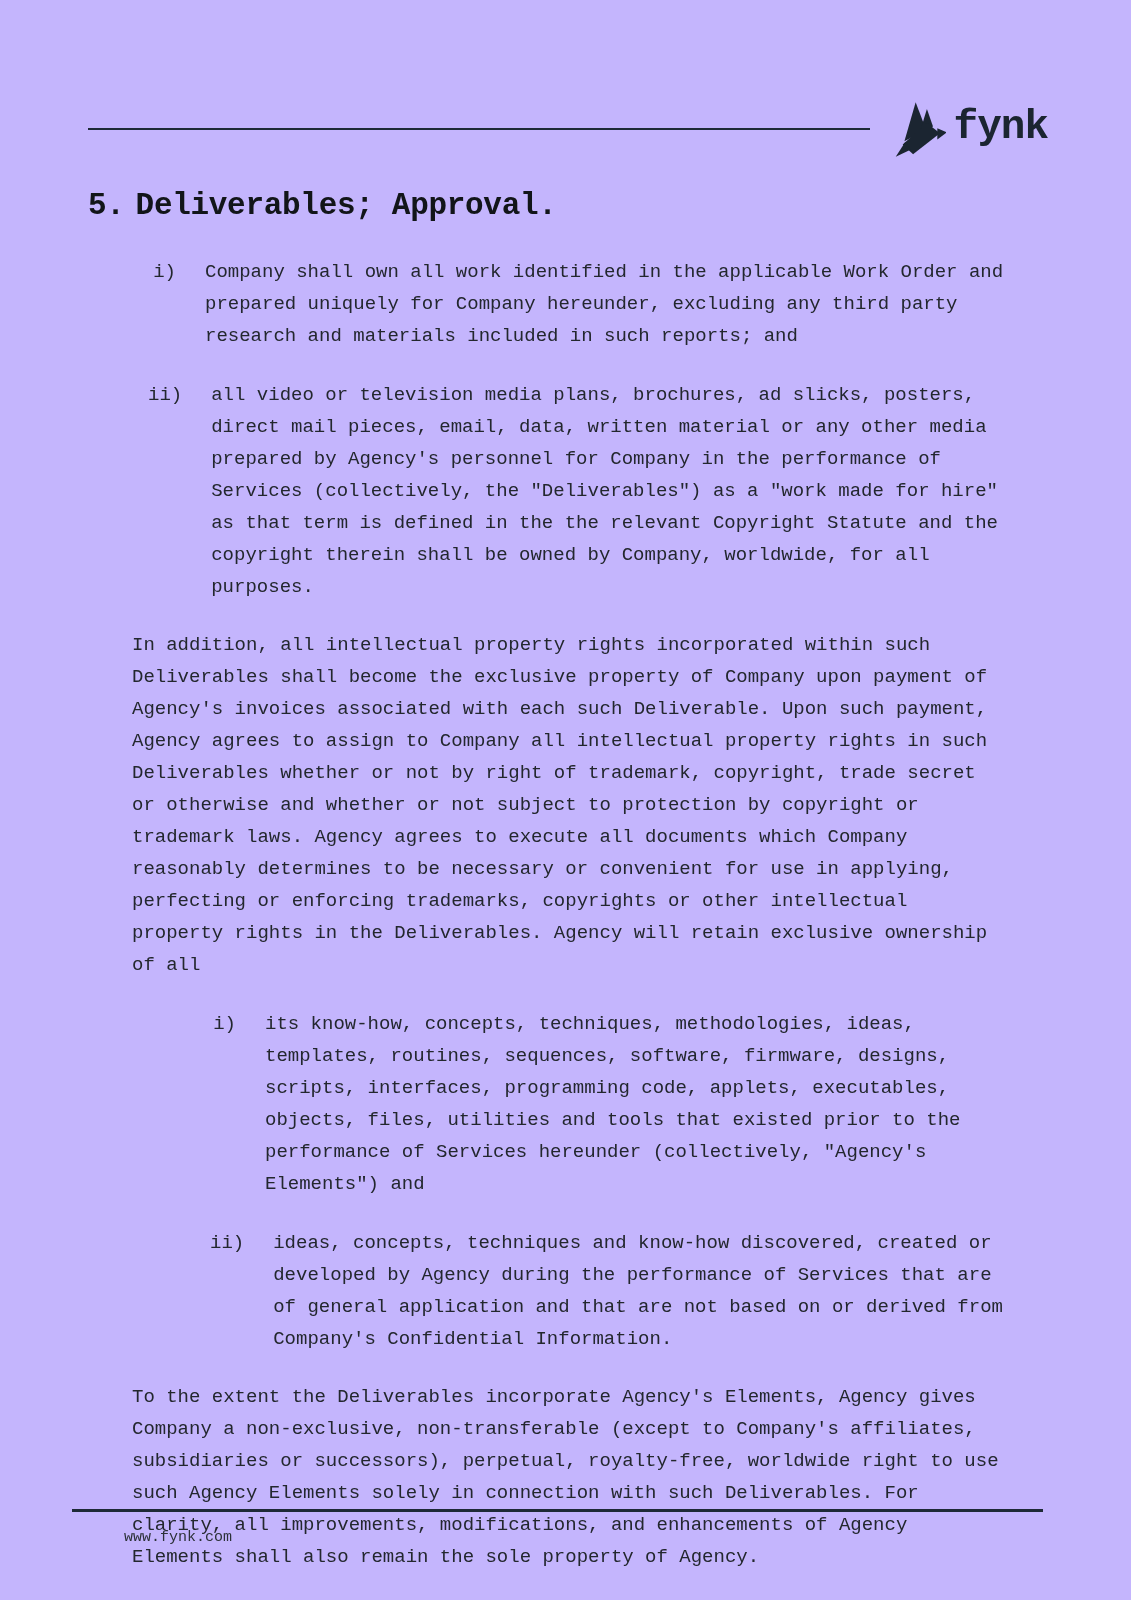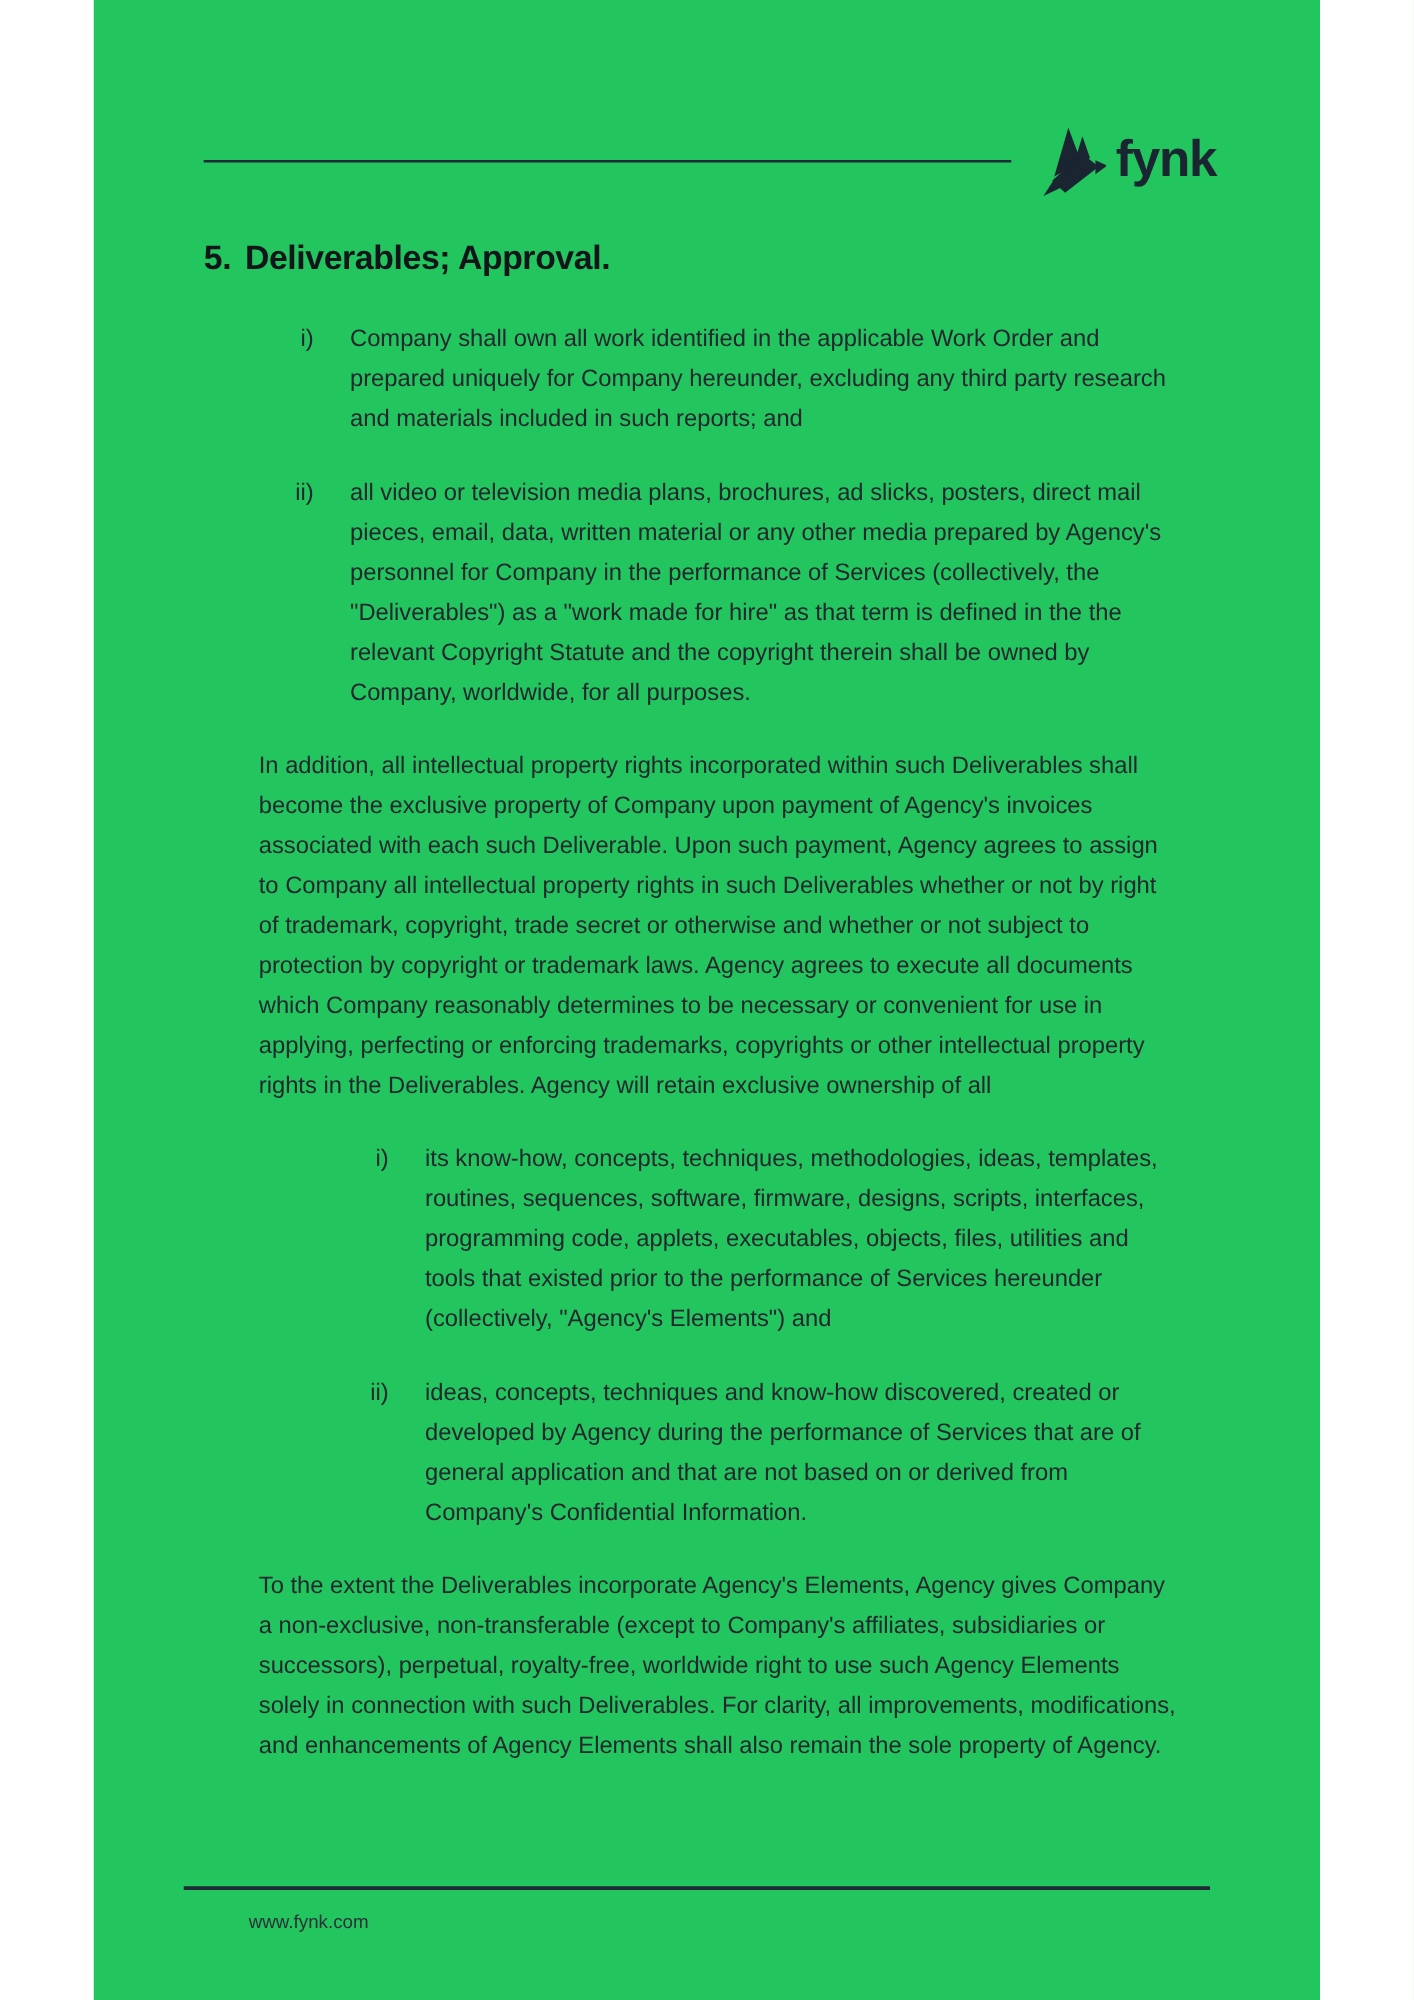--- a/index.html
+++ b/index.html
@@ -1,23 +1,23 @@
 <!DOCTYPE html>
 <html><head>
 <meta charset="utf-8">
 <style>
   * { margin: 0; padding: 0; box-sizing: border-box; }
   html, body { background: #ffffff; }
   .page {
     position: relative;
-    width: 981px;
+    width: 1131px;
     height: 1600px;
     margin: 0 auto;
-    background: #22c55e;
-    font-family: Liberation Sans, sans-serif;
+    background: #c4b5fd;
+    font-family: Liberation Mono, monospace;
     color: #23272e;
     overflow: hidden;
   }
   
   .header {
     display: flex;
     align-items: center;
     margin: 100px 83px 0 88px;
     height: 58px;
   }
@@ -40,21 +40,21 @@
     letter-spacing: -1px;
     line-height: 1;
     padding-bottom: 4px;
   }
   
   .main {
     padding: 0 111px 0 88px;
   }
   h1.doc-title {
     margin-top: 28px;
-    font-size: 27px;
+    font-size: 31px;
     line-height: 40px;
     font-weight: 700;
     color: #121519;
     letter-spacing: -0.3px;
   }
   h1 .num { margin-right: 11px; }
   h2.sec-title {
     margin-top: 56px;
     margin-left: 18px;
     font-size: 20px;

